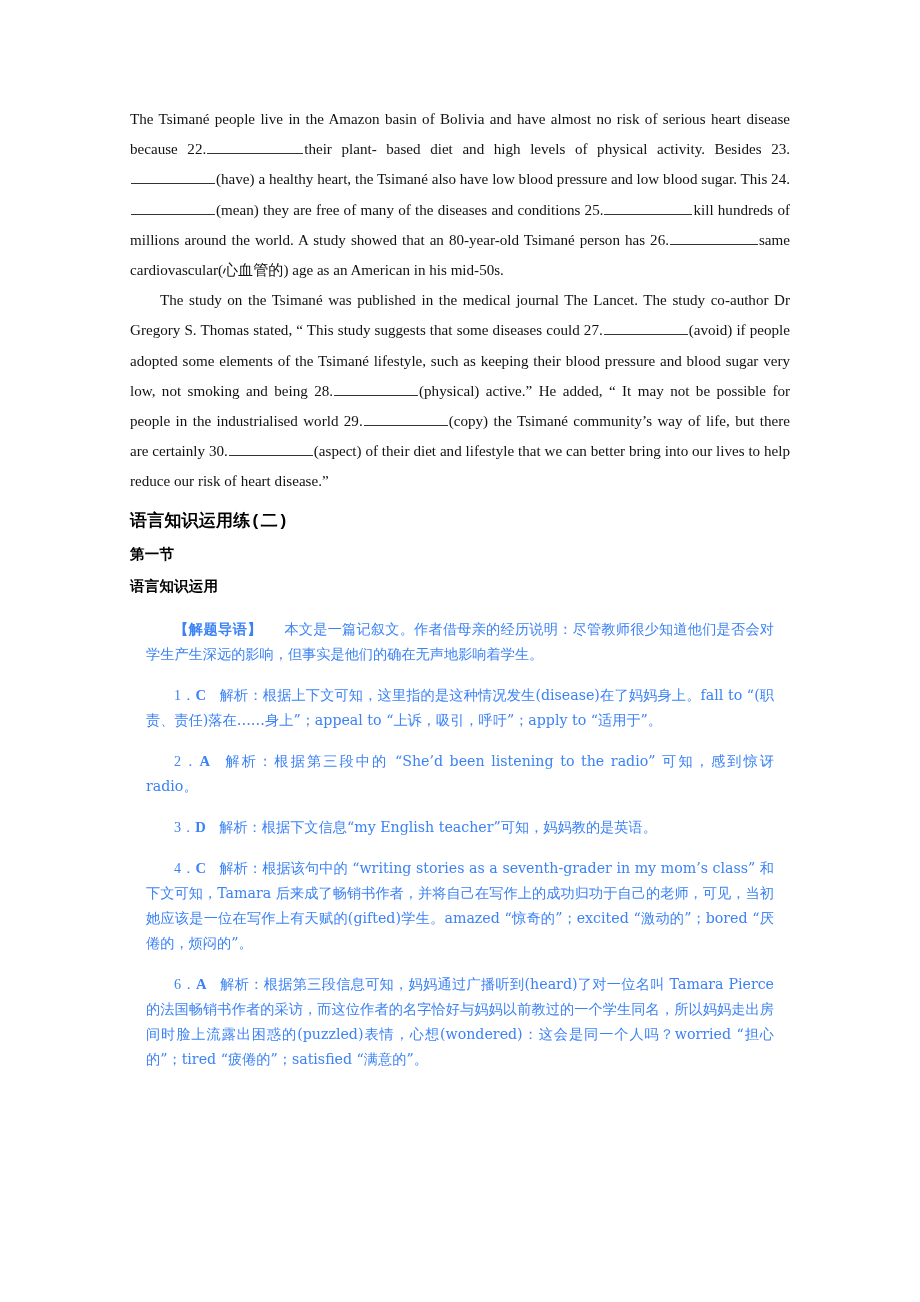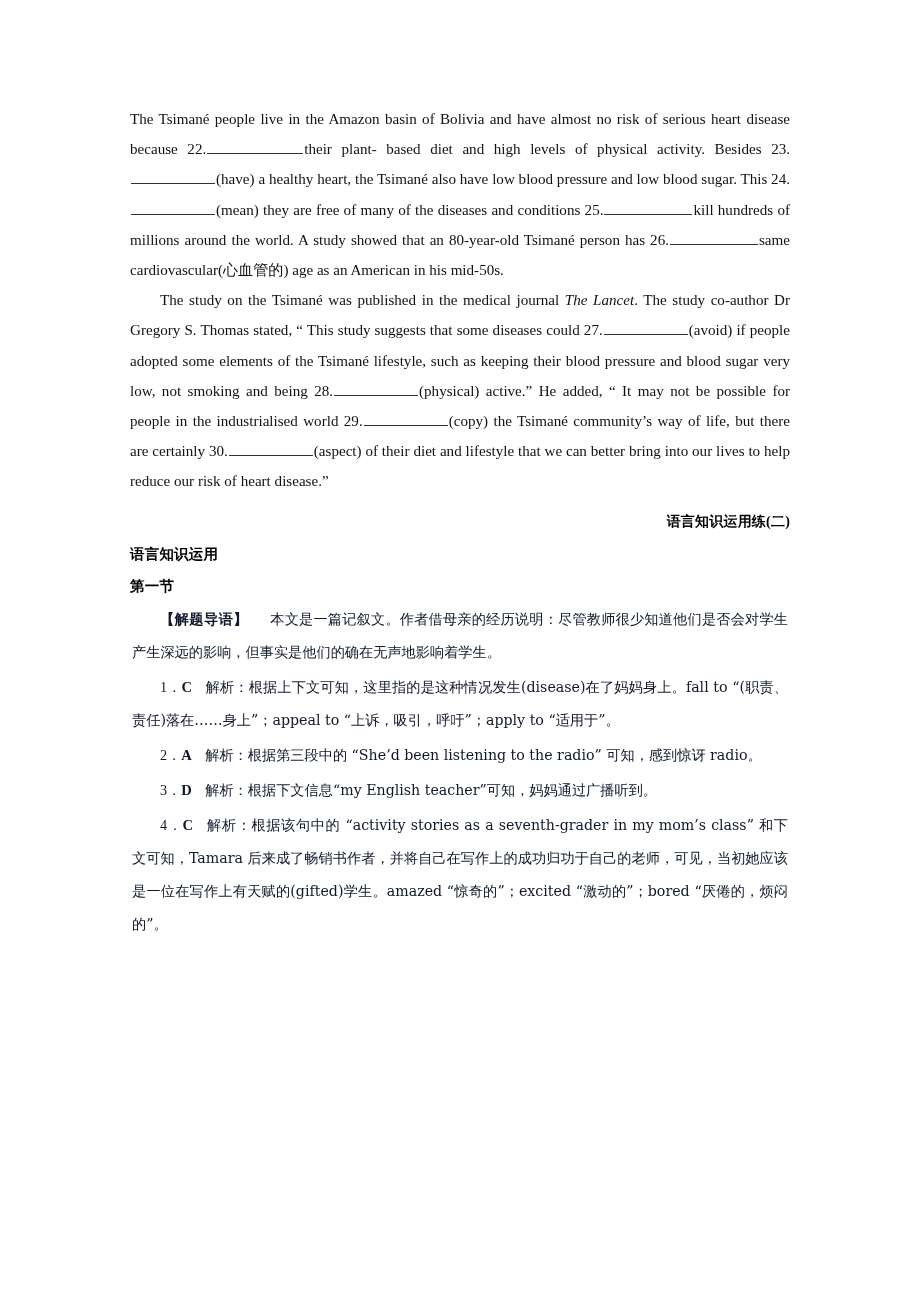--- a/index.html
+++ b/index.html
@@ -48,51 +48,51 @@
     display: inline-block;
     border-bottom: 1px solid #333333;
     height: 0.95em;
     vertical-align: baseline;
     margin: 0 1px;
   }
   .blank.w-long  { width: 96px; }
   .blank.w-mid   { width: 88px; }
   .blank.w-short { width: 84px; }
 
-  .ital { font-style: italic; }
+  .ital { }
 
   
   .cn-title {
-    font-family: Liberation Serif, serif;
+    font-family: Liberation Mono, monospace;
     font-weight: bold;
-    font-size: 14px;
+    font-size: 17px;
     line-height: 30px;
-    text-align: right;
+    text-align: left;
     margin: 10px 0 0 0;
     letter-spacing: 0.2px;
   }
   .cn-head {
     font-family: "DejaVu Sans", "Liberation Sans", sans-serif;
     font-weight: bold;
     font-size: 14.5px;
     line-height: 30px;
     text-align: left;
     margin: 2px 0 0 0;
     letter-spacing: 0.2px;
   }
 
   
   .an-para {
     font-family: "DejaVu Serif", "Liberation Serif", serif;
     font-size: 14.2px;
-    line-height: 33px;
+    line-height: 25px;
     text-align: justify;
     text-justify: inter-ideograph;
-    margin: 2px;
-    color: #0f172a;
+    margin: 16px;
+    color: #3b82f6;
   }
   .an-para.indent {
     text-indent: 28px;
   }
   .guide-tag {
     font-family: "DejaVu Sans", "Liberation Sans", sans-serif;
     font-weight: bold;
     font-size: 14.2px;
     letter-spacing: 0.3px;
   }
@@ -117,29 +117,30 @@
 <body>
 
 <div class="page">
   <div class="content">
 
     <p class="en-para"><span>The Tsimané people live in the Amazon basin of Bolivia and have almost no risk of serious heart disease because 22.</span><span class="blank w-long"></span><span>their plant- based diet and high levels of physical activity. Besides 23.</span><span class="blank w-short"></span><span>(have) a healthy heart, the Tsimané also have low blood pressure and low blood sugar. This 24.</span><span class="blank w-short"></span><span>(mean)  they are free of many of the diseases and conditions 25.</span><span class="blank w-mid"></span><span>kill hundreds of millions around the world. A study showed that an 80-year-old Tsimané person has 26.</span><span class="blank w-mid"></span><span>same cardiovascular(心血管的) age as an American in his mid-50s.</span></p>
 
     <p class="en-para indent"><span>The study on the Tsimané was published in the medical journal </span><span class="ital">The Lancet</span><span>. The study co-author Dr Gregory S. Thomas stated, “ This study suggests that some diseases could 27.</span><span class="blank w-short"></span><span>(avoid) if people adopted some elements of the Tsimané lifestyle, such as keeping their blood pressure and blood sugar very low, not smoking and being 28.</span><span class="blank w-short"></span><span>(physical) active.” He added, “ It may not be possible for people in the industrialised world 29.</span><span class="blank w-short"></span><span>(copy) the Tsimané community’s way of life, but there are certainly 30.</span><span class="blank w-short"></span><span>(aspect) of their diet and lifestyle that we can better bring into our lives to help reduce our risk of heart disease.”</span></p>
 
     <p class="cn-title">语言知识运用练(二)</p>
+    <p class="cn-head">第一节</p>
     <p class="cn-head">语言知识运用</p>
-    <p class="cn-head">第一节</p>
 
     <p class="an-para indent"><span class="guide-tag">【解题导语】</span><span class="sp-lg"></span><span class="guide-body">本文是一篇记叙文。作者借母亲的经历说明：尽管教师很少知道他们是否会对学生产生深远的影响，但事实是他们的确在无声地影响着学生。</span></p>
 
     <p class="an-para indent"><span class="ans-num">1．</span><span class="ans-letter">C</span><span class="sp-md"></span><span>解析：</span><span>根据上下文可知，这里指的是这种情况发生(disease)在了妈妈身上。fall to “(职责、责任)落在……身上”；appeal to “上诉，吸引，呼吁”；apply to “适用于”。</span></p>
 
     <p class="an-para indent"><span class="ans-num">2．</span><span class="ans-letter">A</span><span class="sp-md"></span><span>解析：</span><span>根据第三段中的 “She’d been listening to the radio” 可知，感到惊讶 radio。</span></p>
 
-    <p class="an-para indent"><span class="ans-num">3．</span><span class="ans-letter">D</span><span class="sp-md"></span><span>解析：</span><span>根据下文信息“my English teacher”可知，妈妈通过广播听到。</span></p>
+    <p class="an-para indent"><span class="ans-num">3．</span><span class="ans-letter">D</span><span class="sp-md"></span><span>解析：</span><span>根据下文信息“my English teacher”可知，妈妈教的是英语。</span></p>
 
-    <p class="an-para indent"><span class="ans-num">4．</span><span class="ans-letter">C</span><span class="sp-md"></span><span>解析：</span><span>根据该句中的 “activity stories as a seventh-grader in my mom’s class” 和下文可知，Tamara 后来成了畅销书作者，并将自己在写作上的成功归功于自己的老师，可见，当初她应该是一位在写作上有天赋的(gifted)学生。amazed “惊奇的”；excited “激动的”；bored “厌倦的，烦闷的”。</span></p>
+    <p class="an-para indent"><span class="ans-num">4．</span><span class="ans-letter">C</span><span class="sp-md"></span><span>解析：</span><span>根据该句中的 “writing stories as a seventh-grader in my mom’s class” 和下文可知，Tamara 后来成了畅销书作者，并将自己在写作上的成功归功于自己的老师，可见，当初她应该是一位在写作上有天赋的(gifted)学生。amazed “惊奇的”；excited “激动的”；bored “厌倦的，烦闷的”。</span></p>
 
 
+    <p class="an-para indent"><span class="ans-num">6．</span><span class="ans-letter">A</span><span class="sp-md"></span><span>解析：</span><span>根据第三段信息可知，妈妈通过广播听到(heard)了对一位名叫 Tamara Pierce 的法国畅销书作者的采访，而这位作者的名字恰好与妈妈以前教过的一个学生同名，所以妈妈走出房间时脸上流露出困惑的(puzzled)表情，心想(wondered)：这会是同一个人吗？worried “担心的”；tired “疲倦的”；satisfied “满意的”。</span></p>
 
   </div>
 </div>
 
 </body></html>

